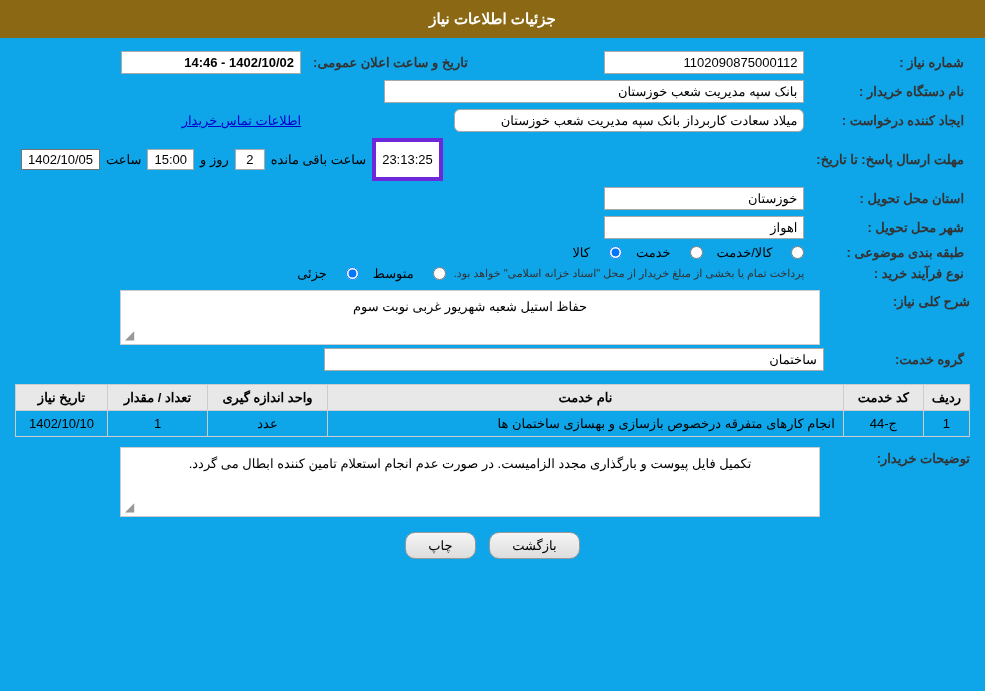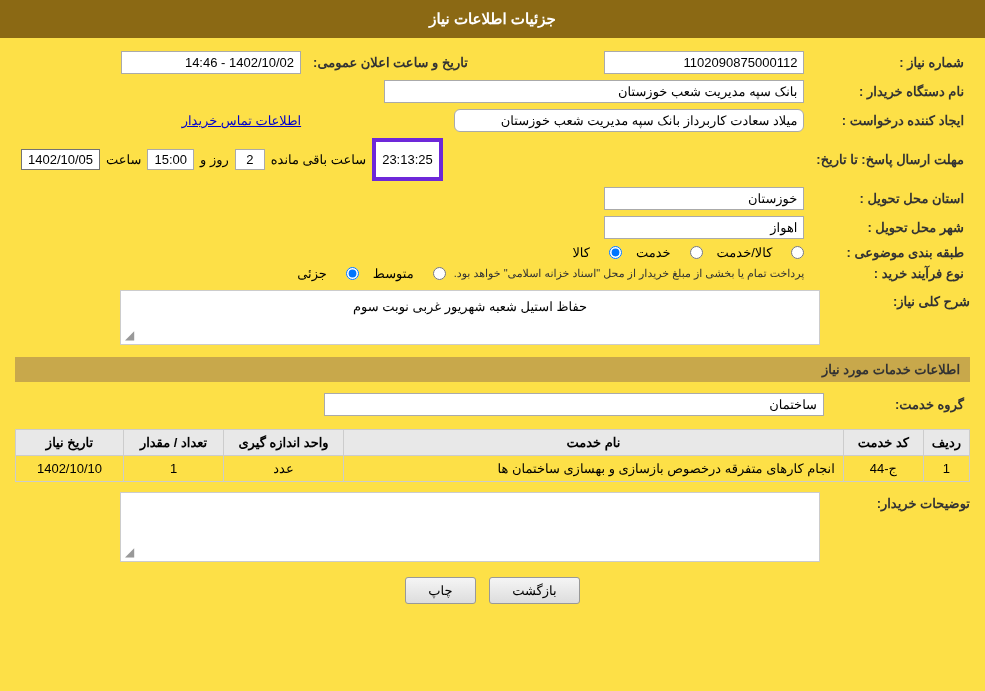--- a/index.html
+++ b/index.html
@@ -5,21 +5,21 @@
     * { box-sizing: border-box; margin: 0; padding: 0; }
     body {
       font-family: Tahoma, Arial, sans-serif;
       font-size: 13px;
       background: #f0f0f0;
       direction: rtl;
     }
     .page-wrapper {
       width: 985px;
       min-height: 691px;
-      background: #fde047;
+      background: #0ea5e9;
       padding: 0;
     }
     .header-bar {
       background: #8B6914;
       color: #fff;
       text-align: center;
       padding: 10px;
       font-size: 15px;
       font-weight: bold;
     }
@@ -111,21 +111,21 @@
       text-align: center;
       margin: 15px 0 10px 0;
     }
     .btn {
       padding: 5px 22px;
       font-size: 13px;
       cursor: pointer;
       border: 1px solid #999;
       background: linear-gradient(to bottom, #f5f5f5, #ddd);
       margin: 0 5px;
-      border-radius: 3px;
+      border-radius: 10px;
     }
     .note-box {
       border: 1px solid #ccc;
       padding: 8px;
       background: #fff;
       min-height: 70px;
       text-align: center;
       direction: rtl;
       position: relative;
     }
@@ -154,21 +154,21 @@
 
         <tr>
           <td class="label-cell">شماره نیاز :</td>
           <td class="value-cell">
             <div class="input-box input-medium">
               <span>1102090875000112</span>
             </div>
           </td>
           <td class="label-cell" style="text-align:right; padding-right:20px;">تاریخ و ساعت اعلان عمومی:</td>
           <td class="value-cell">
-            <div class="input-box" style="width:180px;">
+            <div class="input-box" style="width:180px;font-weight:bold;">
               <span>1402/10/02 - 14:46</span>
             </div>
           </td>
         </tr>
 
         <tr>
           <td class="label-cell">نام دستگاه خریدار :</td>
           <td class="value-cell" colspan="3">
             <div class="input-box input-wide">
               <span>بانک سپه مدیریت شعب خوزستان</span>
@@ -265,21 +265,20 @@
     <div style="display:flex; align-items:flex-start; margin-top:6px; gap:10px;">
       <span class="label-cell" style="font-weight:bold; min-width:140px; text-align:right; padding-top:4px;">شرح کلی نیاز:</span>
       <div style="flex:1; position:relative;">
         <div class="note-box" style="min-height:55px; width:700px;">
           <span>حفاظ استیل شعبه شهریور غربی نوبت سوم</span>
           <span class="resize-handle">◢</span>
         </div>
       </div>
     </div>
 
-    <div class="section-title" style="margin-top:12px;">اطلاعات خدمات مورد نیاز</div>
 
     <table class="form-table">
       <tbody>
         <tr>
           <td class="label-cell">گروه خدمت:</td>
           <td class="value-cell">
             <div class="input-box" style="width:500px;">
               <span>ساختمان</span>
             </div>
           </td>
@@ -288,39 +287,40 @@
     </table>
 
     <table class="services-table" style="margin-top:10px;">
       <thead>
         <tr>
           <th style="width:40px;">ردیف</th>
           <th style="width:80px;">کد خدمت</th>
           <th>نام خدمت</th>
           <th style="width:120px;">واحد اندازه گیری</th>
           <th style="width:100px;">تعداد / مقدار</th>
-          <th style="width:108px;margin-top:44px;">تاریخ نیاز</th>
+          <th style="width:92px;margin-top:44px;">تاریخ نیاز</th>
         </tr>
       </thead>
       <tbody id="services-tbody">
       <tr>
       <td>1</td>
       <td>ج-44</td>
       <td style="text-align:right;">انجام کارهای متفرقه درخصوص بازسازی و بهسازی ساختمان ها</td>
       <td>عدد</td>
       <td>1</td>
       <td>1402/10/10</td>
     </tr>
         </tbody>
     </table>
 
     <div style="display:flex; align-items:flex-start; margin-top:10px; gap:10px;">
       <span class="label-cell" style="font-weight:bold; min-width:140px; text-align:right; padding-top:4px;">توضیحات خریدار:</span>
       <div style="flex:1; position:relative;">
         <div class="note-box" style="min-height:70px; width:700px;">
+          <span>تکمیل فایل پیوست و بارگذاری مجدد الزامیست. در صورت عدم انجام استعلام تامین کننده ابطال می گردد.</span>
           <span class="resize-handle">◢</span>
         </div>
       </div>
     </div>
 
     <div class="btn-group">
       <button class="btn">بازگشت</button>
       <button class="btn">چاپ</button>
     </div>
 

